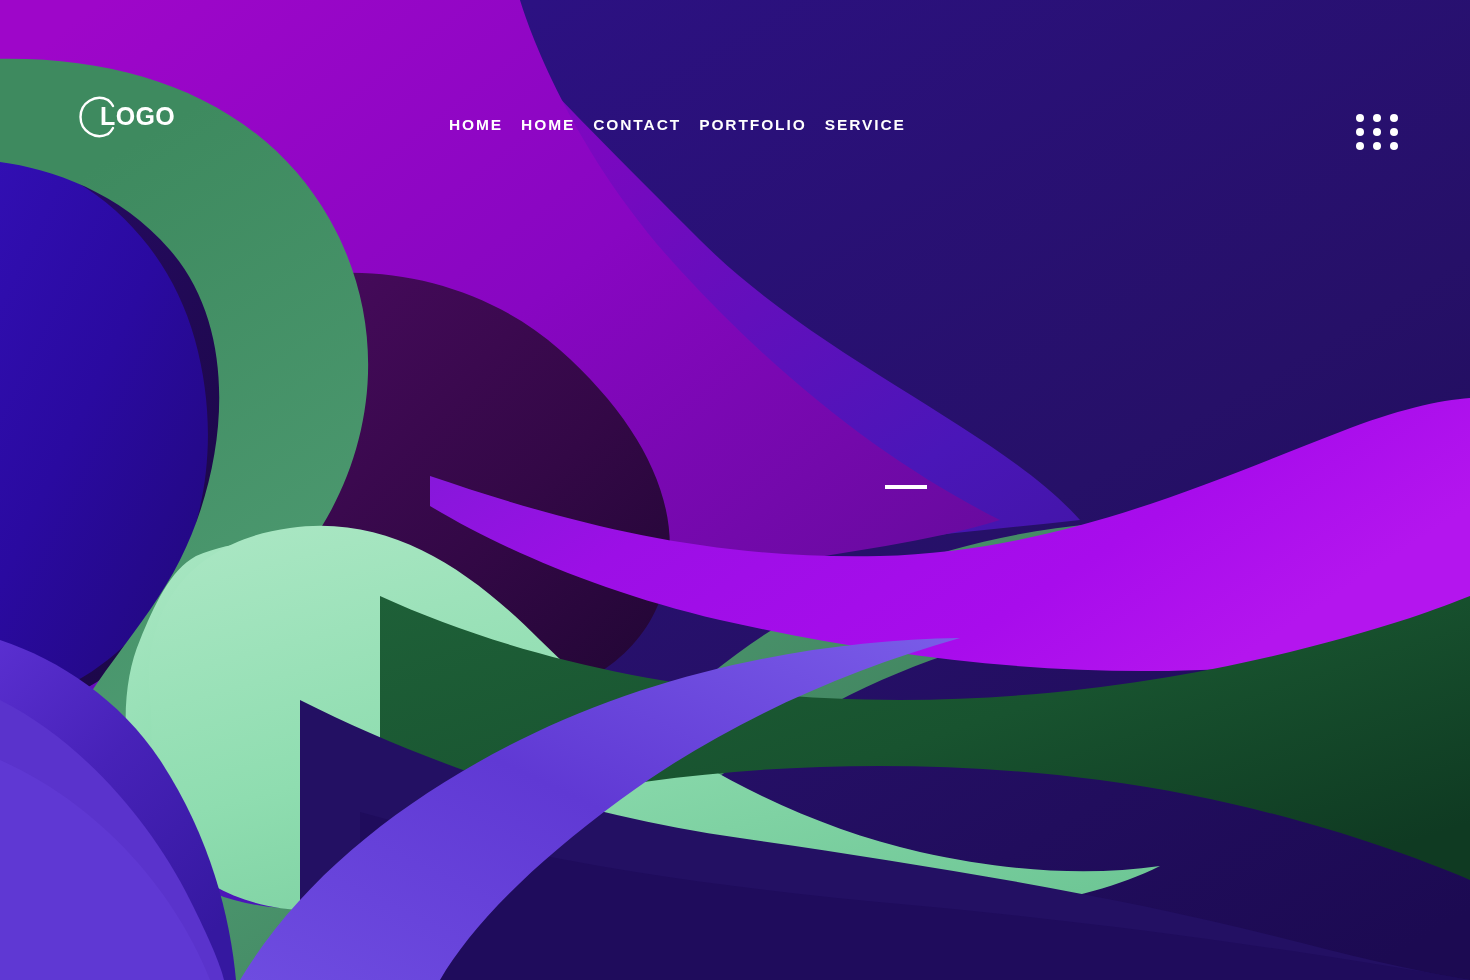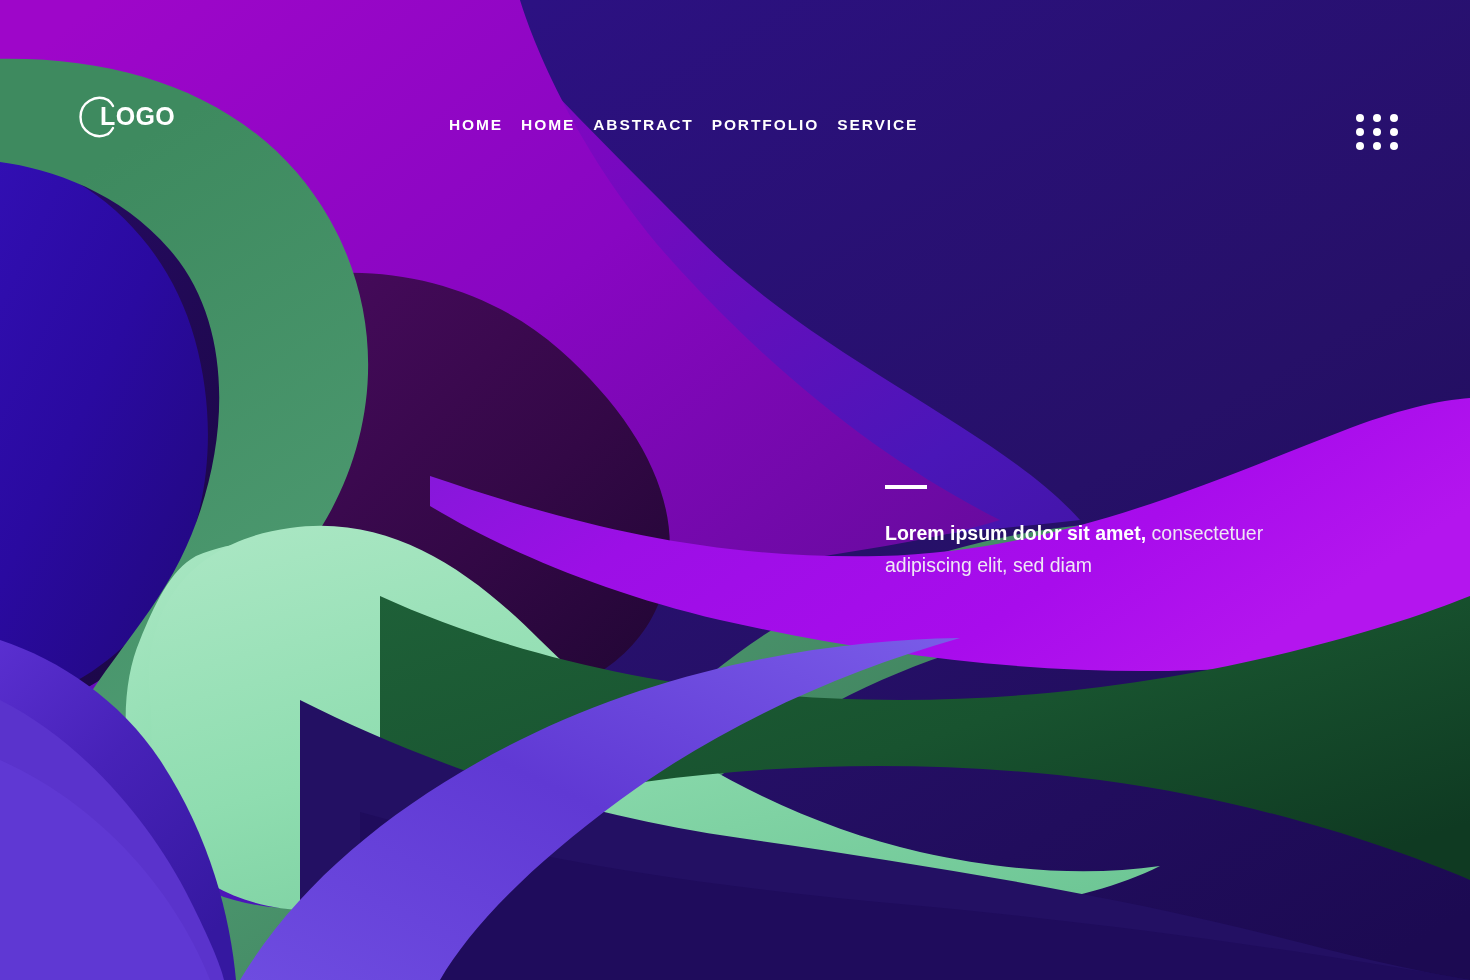--- a/index.html
+++ b/index.html
@@ -338,21 +338,21 @@
           <path d="M 36,9 A 19,19 0 1 0 36,43" fill="none" stroke="#ffffff" stroke-width="2.4" stroke-linecap="round"></path>
           <path d="M 36,9 A 19,19 0 0 1 41,15" fill="none" stroke="#ffffff" stroke-width="2.4" stroke-linecap="round"></path>
           <path d="M 41,37 A 19,19 0 0 1 36,43" fill="none" stroke="#ffffff" stroke-width="2.4" stroke-linecap="round"></path>
         </svg>
         <span class="brand-text">LOGO</span>
       </div>
 
       <nav class="main-nav">
         <a class="nav-link" href="#">HOME</a>
         <a class="nav-link" href="#">HOME</a>
-        <a class="nav-link" href="#">ABSTRACT</a>
+        <a class="nav-link" href="#">CONTACT</a>
         <a class="nav-link" href="#">PORTFOLIO</a>
         <a class="nav-link" href="#">SERVICE</a>
       </nav>
 
       <div class="grid-menu">
         <i></i>
         <i></i>
         <i></i>
         <i></i>
         <i></i>
@@ -361,18 +361,15 @@
         <i></i>
         <i></i>
       </div>
 
     </div>
   </header>
 
 
   <div class="rule-wrap"></div>
 
-  <p class="hero-sub">
-    <b>Lorem ipsum dolor sit amet,</b><span> consectetuer adipiscing elit, sed diam</span>
-  </p>
 
 
 </div>
 
 </body></html>

